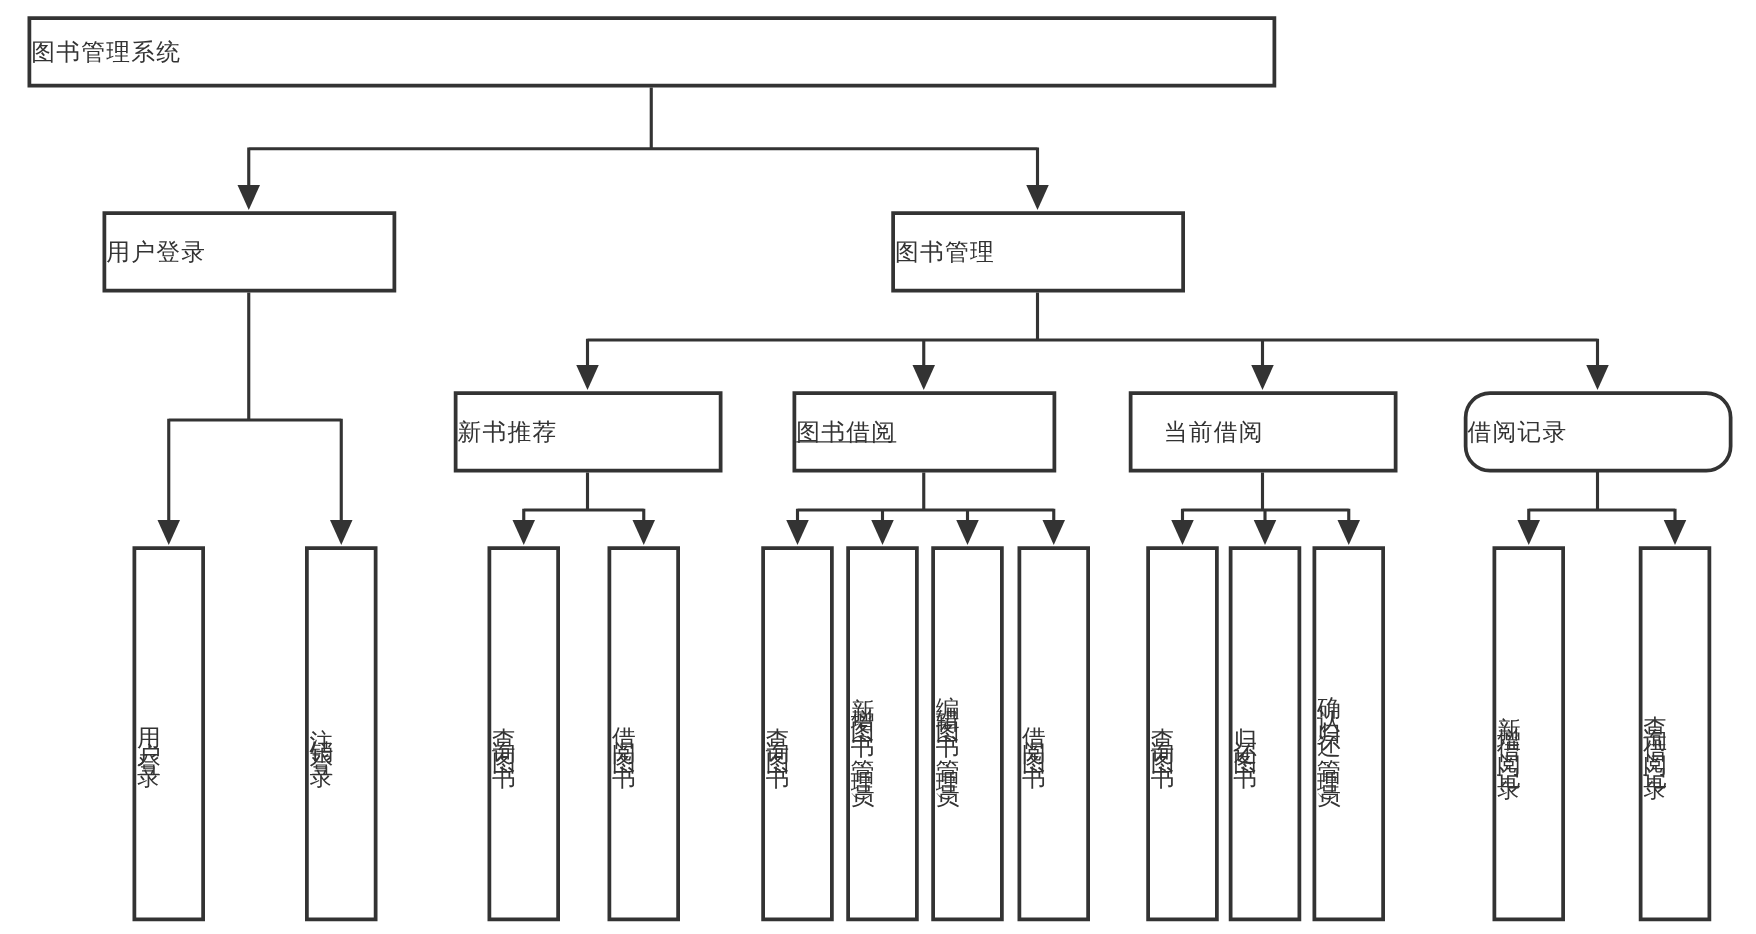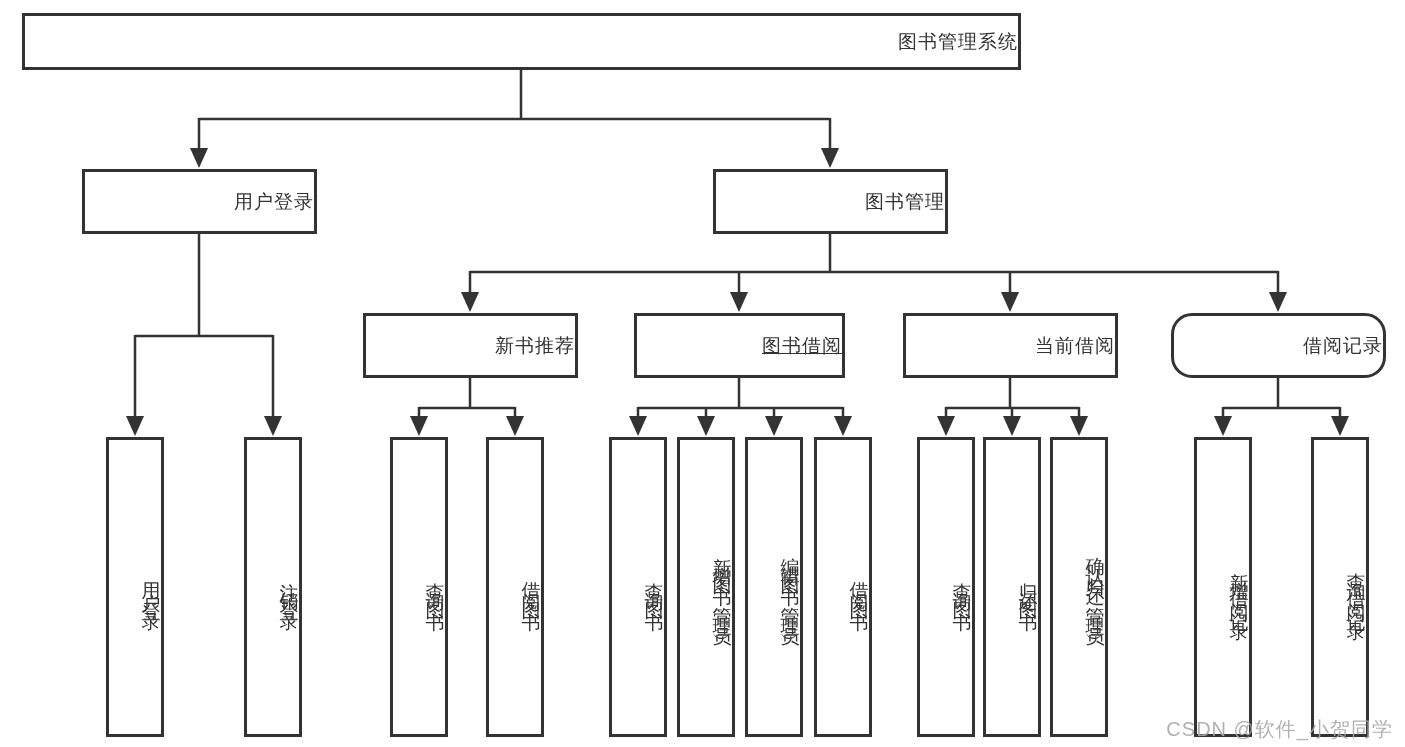--- a/index.html
+++ b/index.html
@@ -17,33 +17,33 @@
     width: 1405px; height: 747px;
     pointer-events: none;
   }
   .box {
     position: absolute;
     box-sizing: border-box;
     border: 3px solid #333333;
     background: #ffffff;
     display: flex;
     align-items: center;
-    justify-content: flex-end;
+    justify-content: flex-start;
     color: #333333;
     font-size: 19px;
     letter-spacing: 1px;
     z-index: 2;
   }
   .root  { left: 22px;  top: 13px;  width: 999px; height: 57px; }
   .l2a   { left: 82px;  top: 169px; width: 235px; height: 65px; }
   .l2b   { left: 713px; top: 169px; width: 235px; height: 65px; }
   .l3    { top: 313px; height: 65px; }
   .l3a   { left: 363px;  width: 215px; }
   .l3b   { left: 634px;  width: 211px; text-decoration: underline; }
-  .l3c   { left: 903px;  width: 215px; }
+  .l3c   { left: 903px;  width: 215px; padding-left: 25px; }
   .l3d   { left: 1171px; width: 215px; border-radius: 21px; }
   .leaf  { top: 437px; height: 300px; width: 58px; }
   .leaf .vtext {
     writing-mode: vertical-rl;
     text-orientation: mixed;
     font-size: 19px;
     line-height: 1;
     letter-spacing: 10px;
     color: #333333;
     white-space: nowrap;
@@ -171,14 +171,13 @@
     <span class="vtext">确认归还（管理员）</span>
   </div>
 
   <div class="box leaf lf12">
     <span class="vtext">新增借阅记录</span>
   </div>
   <div class="box leaf lf13">
     <span class="vtext">查询借阅记录</span>
   </div>
 
-  <div class="watermark">CSDN @软件_小贺同学</div>
 </div>
 
 </body></html>

